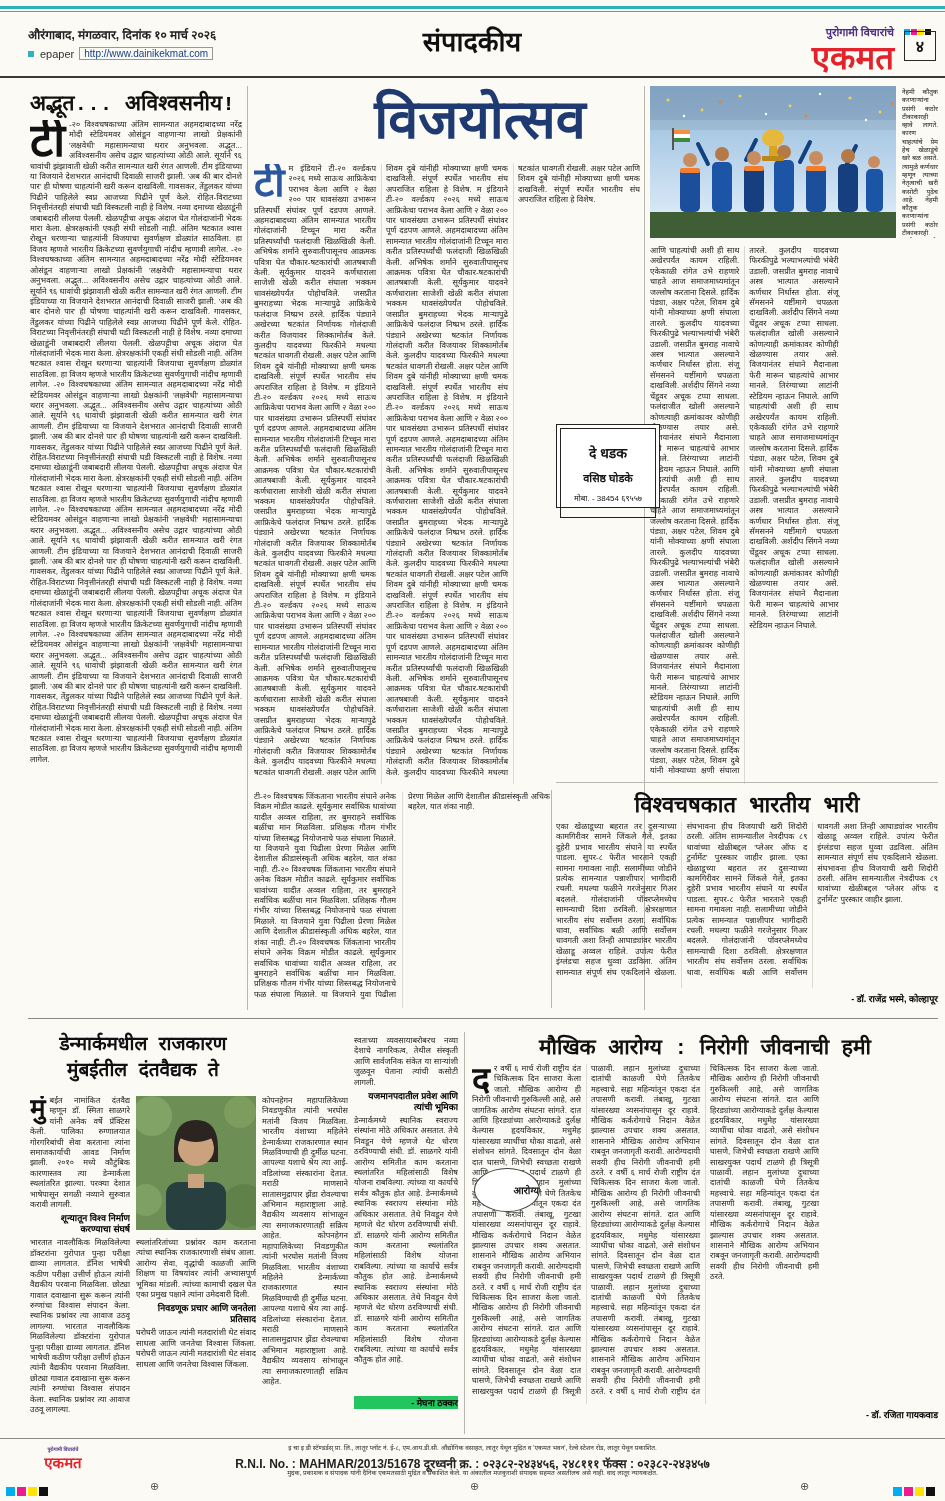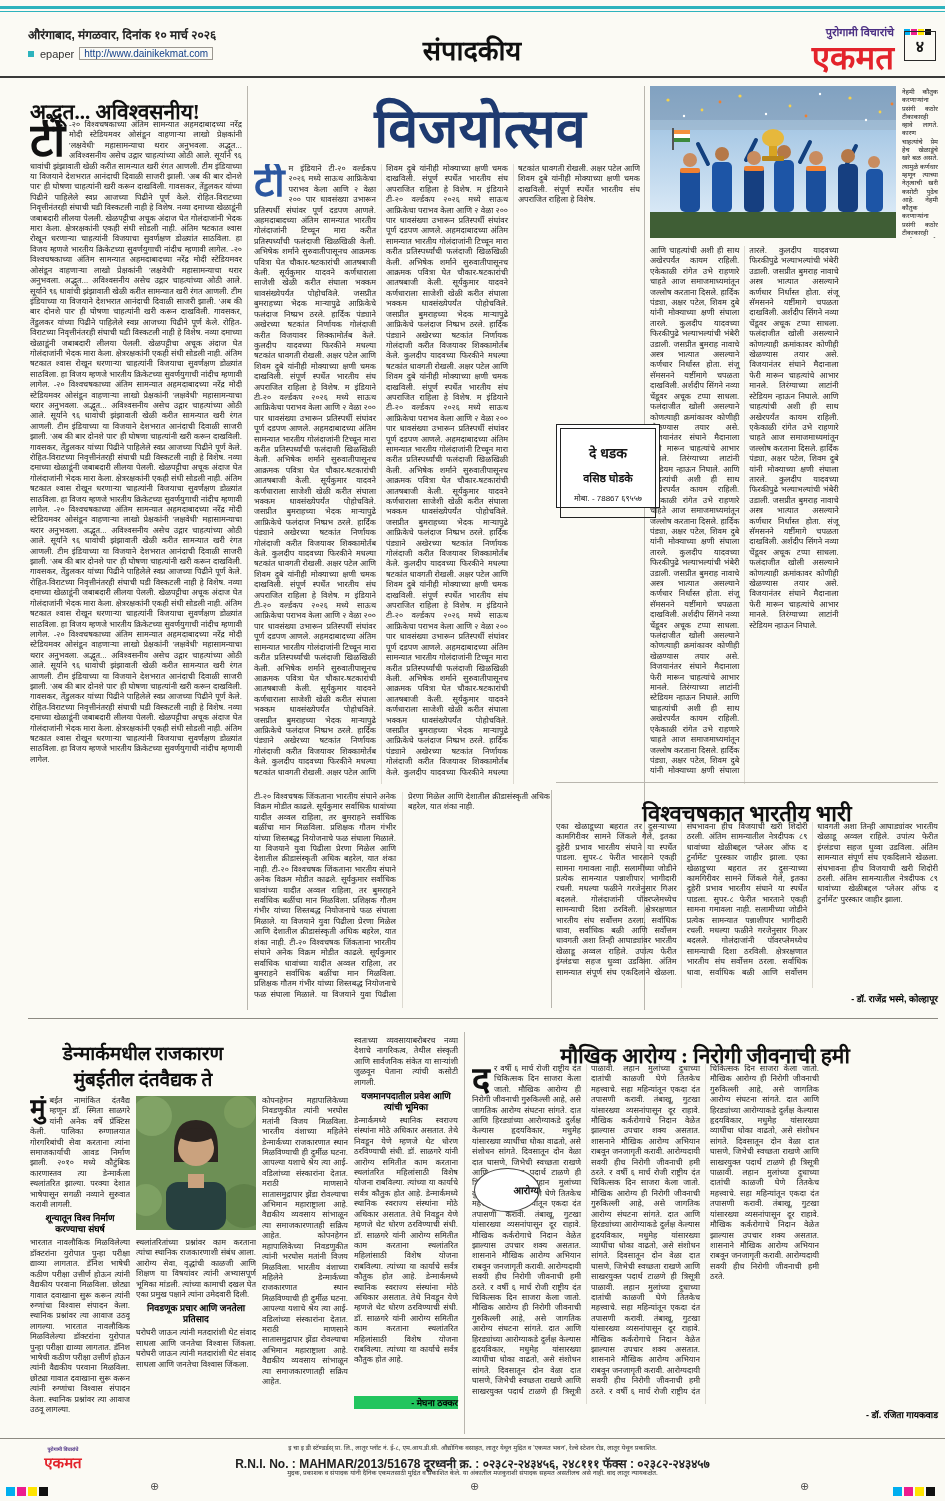--- a/index.html
+++ b/index.html
@@ -10,22 +10,22 @@
   .bt{font-size:8px;line-height:10.4px;text-align:justify;color:#1d1d1d;}
   .bt-sm{font-size:6.5px;line-height:8.3px;}
   .clip{overflow:hidden;column-fill:auto;}
   .cols-2{columns:2;column-gap:12px;column-rule:1px solid #dcd9d0;}
   .cols-3{columns:3;column-gap:10px;column-rule:1px solid #dcd9d0;}
   .cols-4{columns:4;column-gap:10px;column-rule:1px solid #dcd9d0;}
   .rule-v{background:#b9b6ae;width:1px;}
   .rule-h{background:#8d8a82;height:1px;}
   .dropcap{float:left;font-weight:bold;padding:0 4px 0 0;color:#111;}
   .dropcap.blue{color:#2b57a0;}
-  .headline{font-weight:bold;color:#101010;font-family:Liberation Serif, serif;margin-top:9px;}
-  .subhead{font-weight:bold;font-size:9px;line-height:11px;text-align:center;margin:3px 0;color:#000;}
+  .headline{font-weight:bold;color:#101010;font-family:Liberation Mono, monospace;}
+  .subhead{font-weight:bold;font-size:9px;line-height:11px;text-align:right;margin:3px 0;color:#000;}
   .byline{font-weight:bold;font-size:9px;text-align:right;color:#000;}
   .center{text-align:center;}
   .sq{display:inline-block;width:9px;height:9px;margin-right:2px;vertical-align:middle;}
   .sq5{display:inline-block;width:6px;height:6px;margin-right:1px;vertical-align:middle;}
   .adbox{border:1.5px solid #222;background:#fff;z-index:3;padding:3px;}
   .adbox .inner{border:1px solid #222;height:100%;display:flex;flex-direction:column;align-items:center;justify-content:space-evenly;padding:6px;}
   .badge{border:1.5px solid #444;border-radius:50%;background:#fff;z-index:3;display:flex;align-items:center;justify-content:center;font-weight:bold;font-size:10px;}
   .pagebox{border:1.5px solid #2a2a2a;display:flex;align-items:center;justify-content:center;font-weight:bold;font-size:16px;}
   .urlbox{border:1px solid #9a9790;padding:0 4px;font-size:10px;color:#14418a;}
   .regmark{color:#555;font-size:11px;line-height:11px;}
@@ -66,21 +66,21 @@
     <span class="dropcap blue" style="font-size:40px;line-height:36px;">टी</span><span>म इंडियाने टी-२० वर्ल्डकप २०२६ मध्ये साऊथ आफ्रिकेचा पराभव केला आणि २ वेळा २०० पार धावसंख्या उभारून प्रतिस्पर्धी संघांवर पूर्ण दडपण आणले. अहमदाबादच्या अंतिम सामन्यात भारतीय गोलंदाजांनी टिच्चून मारा करीत प्रतिस्पर्ध्यांची फलंदाजी खिळखिळी केली. अभिषेक शर्माने सुरुवातीपासूनच आक्रमक पवित्रा घेत चौकार-षटकारांची आतषबाजी केली. सूर्यकुमार यादवने कर्णधाराला साजेशी खेळी करीत संघाला भक्कम धावसंख्येपर्यंत पोहोचविले. जसप्रीत बुमराहच्या भेदक माऱ्यापुढे आफ्रिकेचे फलंदाज निष्प्रभ ठरले. हार्दिक पंड्याने अखेरच्या षटकांत निर्णायक गोलंदाजी करीत विजयावर शिक्कामोर्तब केले. कुलदीप यादवच्या फिरकीने मधल्या षटकांत धावगती रोखली. अक्षर पटेल आणि शिवम दुबे यांनीही मोक्याच्या क्षणी चमक दाखविली. संपूर्ण स्पर्धेत भारतीय संघ अपराजित राहिला हे विशेष. म इंडियाने टी-२० वर्ल्डकप २०२६ मध्ये साऊथ आफ्रिकेचा पराभव केला आणि २ वेळा २०० पार धावसंख्या उभारून प्रतिस्पर्धी संघांवर पूर्ण दडपण आणले. अहमदाबादच्या अंतिम सामन्यात भारतीय गोलंदाजांनी टिच्चून मारा करीत प्रतिस्पर्ध्यांची फलंदाजी खिळखिळी केली. अभिषेक शर्माने सुरुवातीपासूनच आक्रमक पवित्रा घेत चौकार-षटकारांची आतषबाजी केली. सूर्यकुमार यादवने कर्णधाराला साजेशी खेळी करीत संघाला भक्कम धावसंख्येपर्यंत पोहोचविले. जसप्रीत बुमराहच्या भेदक माऱ्यापुढे आफ्रिकेचे फलंदाज निष्प्रभ ठरले. हार्दिक पंड्याने अखेरच्या षटकांत निर्णायक गोलंदाजी करीत विजयावर शिक्कामोर्तब केले. कुलदीप यादवच्या फिरकीने मधल्या षटकांत धावगती रोखली. अक्षर पटेल आणि शिवम दुबे यांनीही मोक्याच्या क्षणी चमक दाखविली. संपूर्ण स्पर्धेत भारतीय संघ अपराजित राहिला हे विशेष. म इंडियाने टी-२० वर्ल्डकप २०२६ मध्ये साऊथ आफ्रिकेचा पराभव केला आणि २ वेळा २०० पार धावसंख्या उभारून प्रतिस्पर्धी संघांवर पूर्ण दडपण आणले. अहमदाबादच्या अंतिम सामन्यात भारतीय गोलंदाजांनी टिच्चून मारा करीत प्रतिस्पर्ध्यांची फलंदाजी खिळखिळी केली. अभिषेक शर्माने सुरुवातीपासूनच आक्रमक पवित्रा घेत चौकार-षटकारांची आतषबाजी केली. सूर्यकुमार यादवने कर्णधाराला साजेशी खेळी करीत संघाला भक्कम धावसंख्येपर्यंत पोहोचविले. जसप्रीत बुमराहच्या भेदक माऱ्यापुढे आफ्रिकेचे फलंदाज निष्प्रभ ठरले. हार्दिक पंड्याने अखेरच्या षटकांत निर्णायक गोलंदाजी करीत विजयावर शिक्कामोर्तब केले. कुलदीप यादवच्या फिरकीने मधल्या षटकांत धावगती रोखली. अक्षर पटेल आणि शिवम दुबे यांनीही मोक्याच्या क्षणी चमक दाखविली. संपूर्ण स्पर्धेत भारतीय संघ अपराजित राहिला हे विशेष. म इंडियाने टी-२० वर्ल्डकप २०२६ मध्ये साऊथ आफ्रिकेचा पराभव केला आणि २ वेळा २०० पार धावसंख्या उभारून प्रतिस्पर्धी संघांवर पूर्ण दडपण आणले. अहमदाबादच्या अंतिम सामन्यात भारतीय गोलंदाजांनी टिच्चून मारा करीत प्रतिस्पर्ध्यांची फलंदाजी खिळखिळी केली. अभिषेक शर्माने सुरुवातीपासूनच आक्रमक पवित्रा घेत चौकार-षटकारांची आतषबाजी केली. सूर्यकुमार यादवने कर्णधाराला साजेशी खेळी करीत संघाला भक्कम धावसंख्येपर्यंत पोहोचविले. जसप्रीत बुमराहच्या भेदक माऱ्यापुढे आफ्रिकेचे फलंदाज निष्प्रभ ठरले. हार्दिक पंड्याने अखेरच्या षटकांत निर्णायक गोलंदाजी करीत विजयावर शिक्कामोर्तब केले. कुलदीप यादवच्या फिरकीने मधल्या षटकांत धावगती रोखली. अक्षर पटेल आणि शिवम दुबे यांनीही मोक्याच्या क्षणी चमक दाखविली. संपूर्ण स्पर्धेत भारतीय संघ अपराजित राहिला हे विशेष. म इंडियाने टी-२० वर्ल्डकप २०२६ मध्ये साऊथ आफ्रिकेचा पराभव केला आणि २ वेळा २०० पार धावसंख्या उभारून प्रतिस्पर्धी संघांवर पूर्ण दडपण आणले. अहमदाबादच्या अंतिम सामन्यात भारतीय गोलंदाजांनी टिच्चून मारा करीत प्रतिस्पर्ध्यांची फलंदाजी खिळखिळी केली. अभिषेक शर्माने सुरुवातीपासूनच आक्रमक पवित्रा घेत चौकार-षटकारांची आतषबाजी केली. सूर्यकुमार यादवने कर्णधाराला साजेशी खेळी करीत संघाला भक्कम धावसंख्येपर्यंत पोहोचविले. जसप्रीत बुमराहच्या भेदक माऱ्यापुढे आफ्रिकेचे फलंदाज निष्प्रभ ठरले. हार्दिक पंड्याने अखेरच्या षटकांत निर्णायक गोलंदाजी करीत विजयावर शिक्कामोर्तब केले. कुलदीप यादवच्या फिरकीने मधल्या षटकांत धावगती रोखली. अक्षर पटेल आणि शिवम दुबे यांनीही मोक्याच्या क्षणी चमक दाखविली. संपूर्ण स्पर्धेत भारतीय संघ अपराजित राहिला हे विशेष. म इंडियाने टी-२० वर्ल्डकप २०२६ मध्ये साऊथ आफ्रिकेचा पराभव केला आणि २ वेळा २०० पार धावसंख्या उभारून प्रतिस्पर्धी संघांवर पूर्ण दडपण आणले. अहमदाबादच्या अंतिम सामन्यात भारतीय गोलंदाजांनी टिच्चून मारा करीत प्रतिस्पर्ध्यांची फलंदाजी खिळखिळी केली. अभिषेक शर्माने सुरुवातीपासूनच आक्रमक पवित्रा घेत चौकार-षटकारांची आतषबाजी केली. सूर्यकुमार यादवने कर्णधाराला साजेशी खेळी करीत संघाला भक्कम धावसंख्येपर्यंत पोहोचविले. जसप्रीत बुमराहच्या भेदक माऱ्यापुढे आफ्रिकेचे फलंदाज निष्प्रभ ठरले. हार्दिक पंड्याने अखेरच्या षटकांत निर्णायक गोलंदाजी करीत विजयावर शिक्कामोर्तब केले. कुलदीप यादवच्या फिरकीने मधल्या षटकांत धावगती रोखली. अक्षर पटेल आणि शिवम दुबे यांनीही मोक्याच्या क्षणी चमक दाखविली. संपूर्ण स्पर्धेत भारतीय संघ अपराजित राहिला हे विशेष.</span>
   </div>
   <div class="abs bt clip cols-2" style="left:254px;top:792px;width:296px;height:216px;">
     <span>टी-२० विश्वचषक जिंकताना भारतीय संघाने अनेक विक्रम मोडीत काढले. सूर्यकुमार सर्वाधिक धावांच्या यादीत अव्वल राहिला, तर बुमराहने सर्वाधिक बळींचा मान मिळविला. प्रशिक्षक गौतम गंभीर यांच्या शिस्तबद्ध नियोजनाचे फळ संघाला मिळाले. या विजयाने युवा पिढीला प्रेरणा मिळेल आणि देशातील क्रीडासंस्कृती अधिक बहरेल, यात शंका नाही. टी-२० विश्वचषक जिंकताना भारतीय संघाने अनेक विक्रम मोडीत काढले. सूर्यकुमार सर्वाधिक धावांच्या यादीत अव्वल राहिला, तर बुमराहने सर्वाधिक बळींचा मान मिळविला. प्रशिक्षक गौतम गंभीर यांच्या शिस्तबद्ध नियोजनाचे फळ संघाला मिळाले. या विजयाने युवा पिढीला प्रेरणा मिळेल आणि देशातील क्रीडासंस्कृती अधिक बहरेल, यात शंका नाही. टी-२० विश्वचषक जिंकताना भारतीय संघाने अनेक विक्रम मोडीत काढले. सूर्यकुमार सर्वाधिक धावांच्या यादीत अव्वल राहिला, तर बुमराहने सर्वाधिक बळींचा मान मिळविला. प्रशिक्षक गौतम गंभीर यांच्या शिस्तबद्ध नियोजनाचे फळ संघाला मिळाले. या विजयाने युवा पिढीला प्रेरणा मिळेल आणि देशातील क्रीडासंस्कृती अधिक बहरेल, यात शंका नाही.</span>
   </div>
 
   <div class="abs adbox" style="left:556px;top:424px;width:96px;height:76px;">
     <div class="inner">
       <div style="font-size:14px;font-weight:bold;">दे धडक</div>
       <div style="font-size:11px;font-weight:bold;">वसिष्ठ घोडके</div>
-      <div style="font-size:8px;">मोबा. - 78867 ६९५५७</div>
+      <div style="font-size:8px;">मोबा. - 38454 ६९५५७</div>
     </div>
   </div>
 
   <div class="abs rule-v" style="left:644px;top:86px;height:924px;"></div>
 
   <div class="abs" style="left:650px;top:86px;width:246px;height:152px;">
     <svg width="246" height="152" viewBox="0 0 246 152">
       <defs>
         <linearGradient id="sky" x1="0" y1="0" x2="0" y2="1">
           <stop offset="0" stop-color="#8fb8dc"></stop>

